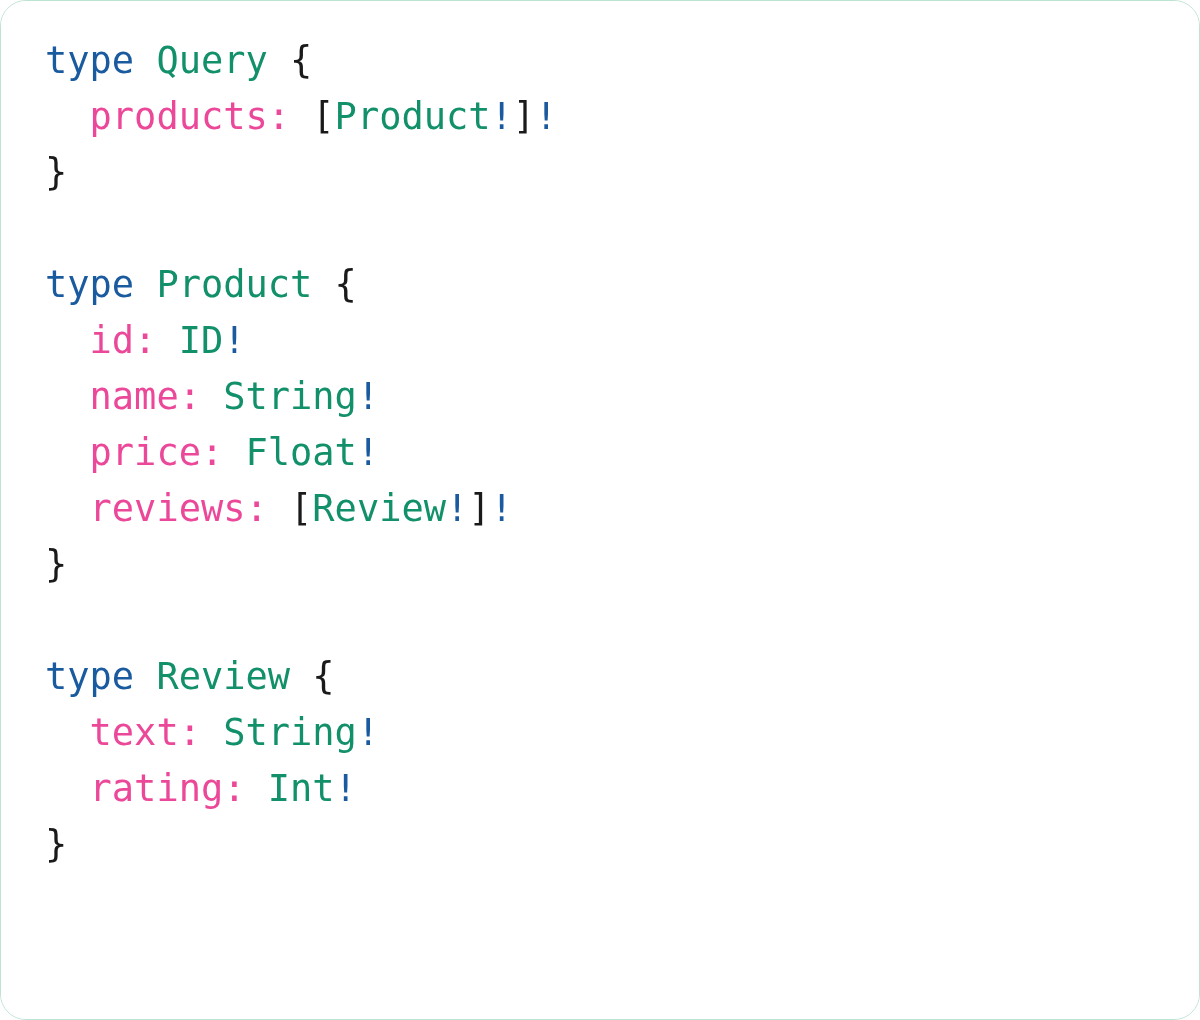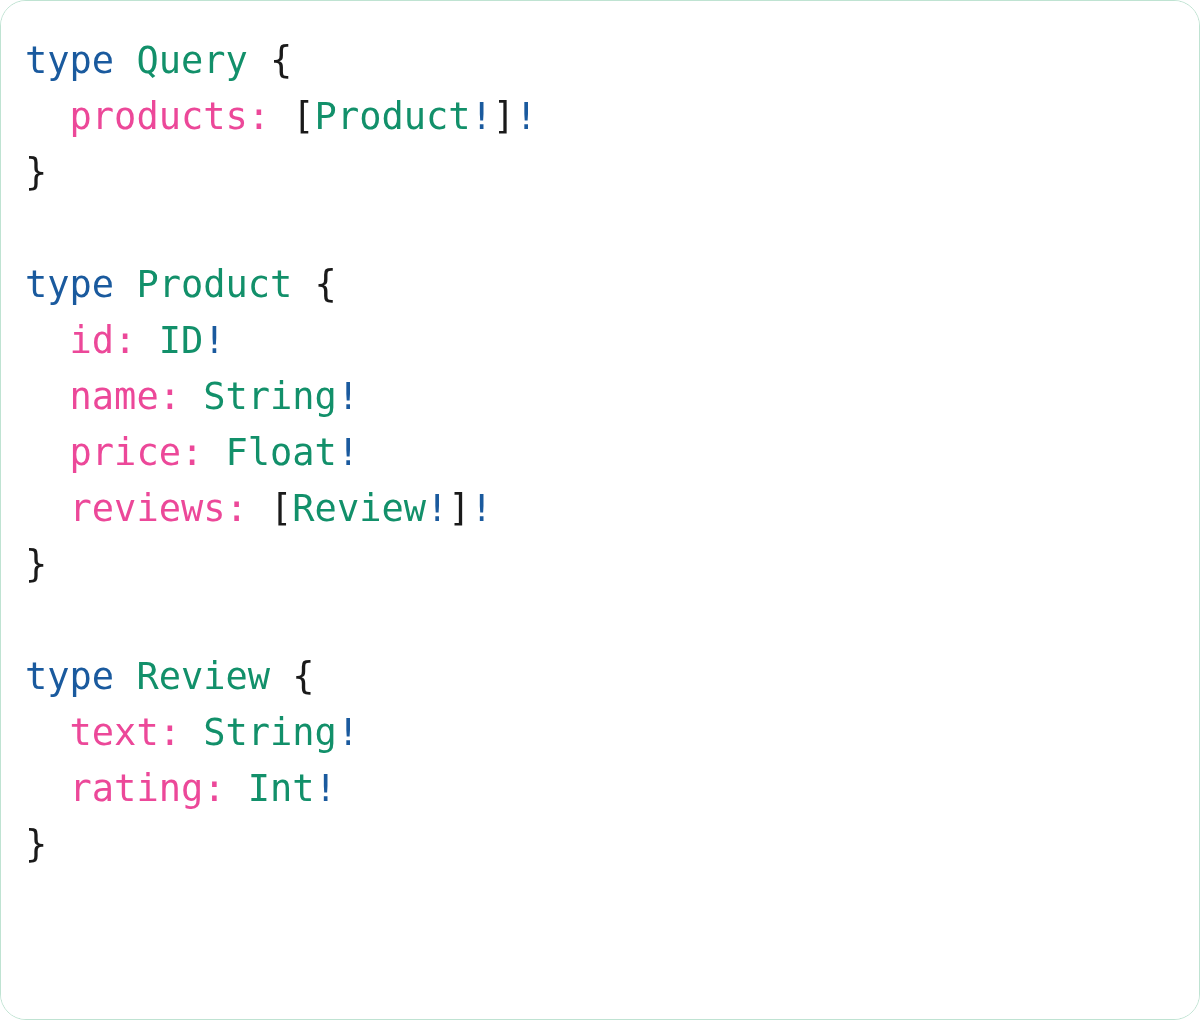--- a/index.html
+++ b/index.html
@@ -75,21 +75,21 @@
     width: 394px;
     height: 4px;
     background: #12906a;
     z-index: 3;
   }
 
   
   .code-body {
     flex: 1 1 auto;
     background: #ffffff;
-    padding: 32px 0 0 24px;
+    padding: 32px 0 0 44px;
     box-sizing: border-box;
     overflow: hidden;
   }
   .code-block {
     margin: 0;
     font-family: "DejaVu Sans Mono", monospace;
     font-size: 37px;
     line-height: 56px;
     white-space: pre;
     color: #1a1a1a;

